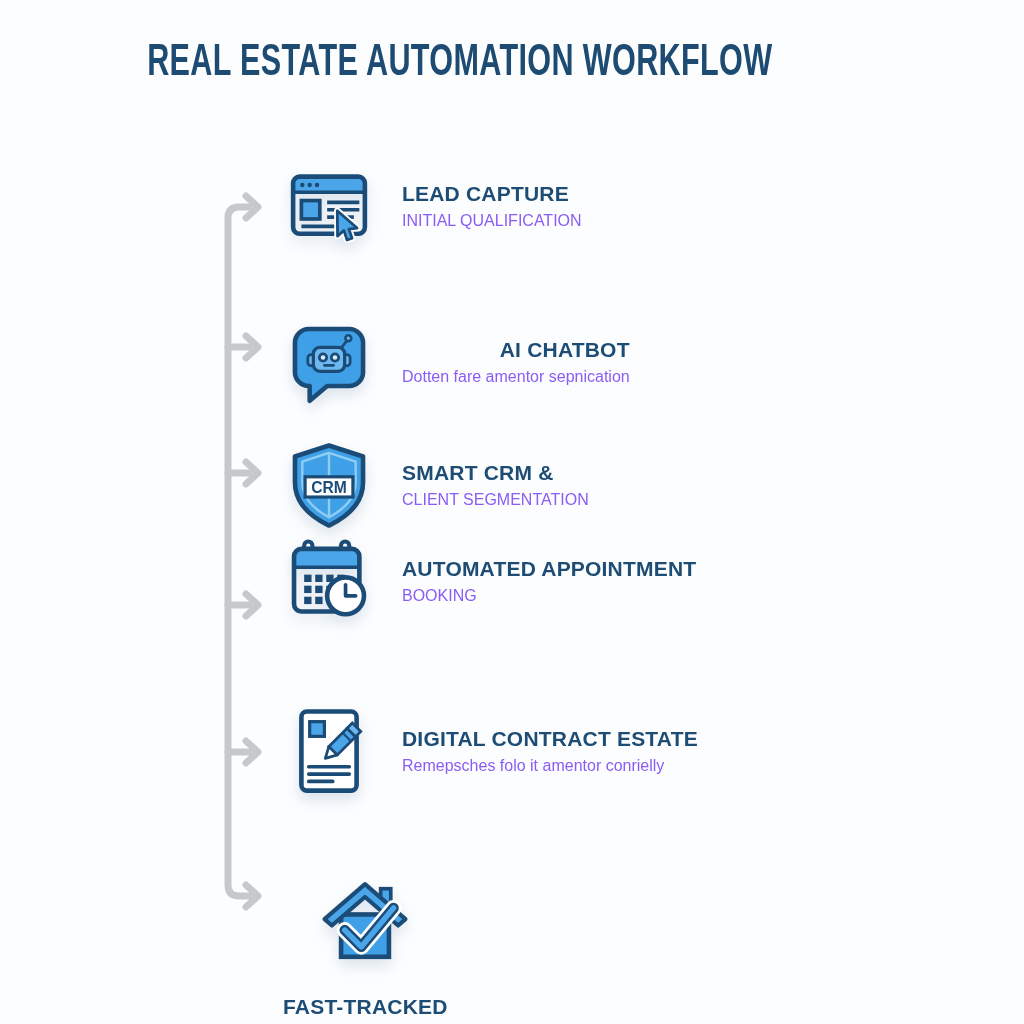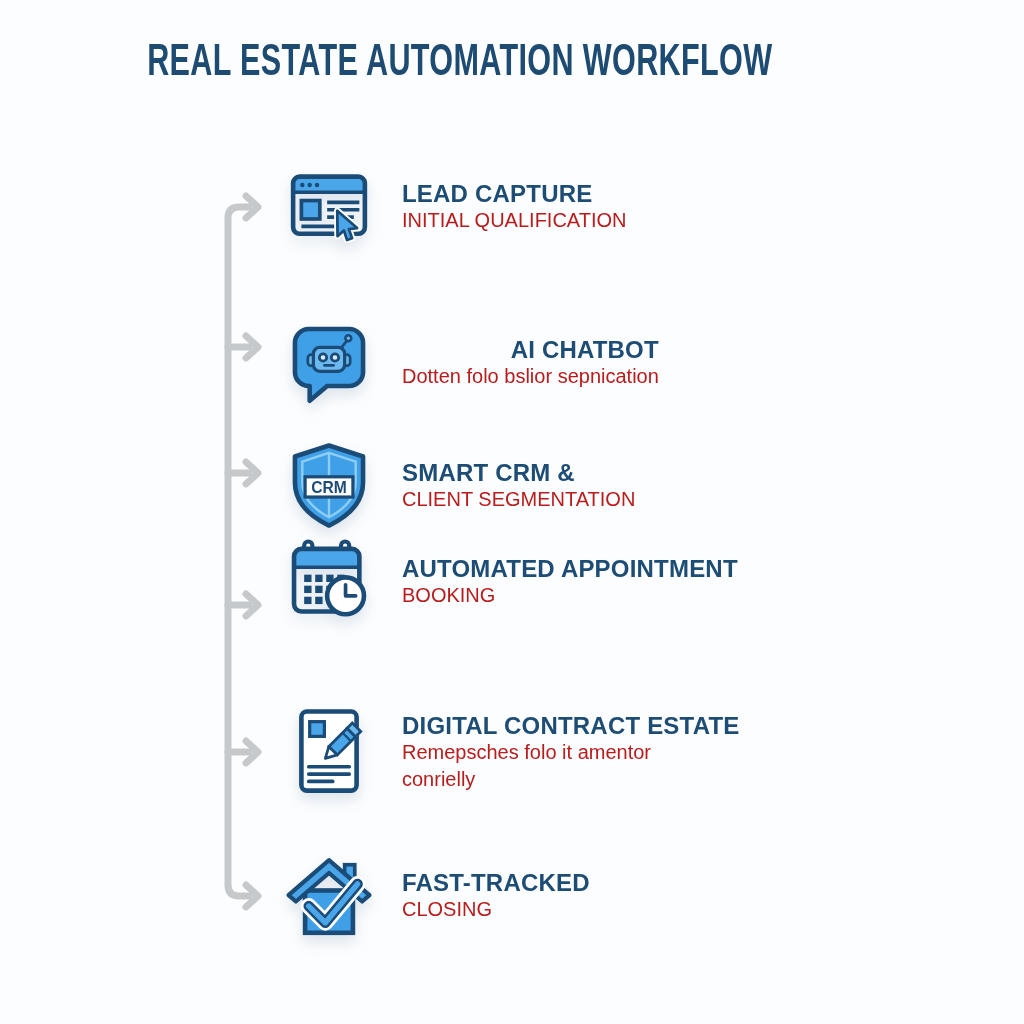--- a/index.html
+++ b/index.html
@@ -23,29 +23,29 @@
     position:absolute;left:283px;height:92px;
     display:flex;align-items:center;gap:27px;
   }
   .step-icon{
     width:92px;height:92px;flex:0 0 92px;
     filter:drop-shadow(0 7px 7px rgba(140,165,190,.28));
   }
   .step-icon svg{width:92px;height:92px;display:block;}
   .step-text{display:flex;flex-direction:column;justify-content:center;}
   .step-title{
-    font-size:24px;font-weight:bold;color:#1d4c74;
+    font-size:21px;font-weight:bold;color:#1d4c74;
     line-height:27px;letter-spacing:.2px;white-space:nowrap;
   }
   .step-subtitle{
-    font-size:20px;font-weight:400;color:#b91c1c;
+    font-size:16px;font-weight:400;color:#8b5cf6;
     line-height:27px;max-width:292px;
   }
   .row-1{top:161px;} .row-2{top:317px;text-align:right;} .row-3{top:440px;}
-  .row-4{top:536px;} .row-5{top:706px;} .row-6{top:850px;}
+  .row-4{top:536px;} .row-5{top:706px;} .row-6{top:874px;flex-direction:column;}
 </style>
 </head>
 <body>
 
 <div class="title-wrap">
   <h1>REAL ESTATE AUTOMATION WORKFLOW</h1>
 </div>
 
 <svg class="connector" width="1024" height="1024" viewBox="0 0 1024 1024">
   <g fill="none" stroke="#c6c9cc" stroke-width="7" stroke-linecap="round" stroke-linejoin="round">
@@ -98,21 +98,21 @@
       <rect x="27" y="41" width="7" height="12" rx="3.5" fill="#6cb9f0" stroke="#1b4c78" stroke-width="3"></rect>
       <rect x="66" y="41" width="7" height="12" rx="3.5" fill="#6cb9f0" stroke="#1b4c78" stroke-width="3"></rect>
       <rect x="33" y="33" width="34" height="26" rx="7" fill="#6cb9f0" stroke="#1b4c78" stroke-width="3.5"></rect>
       <circle cx="43.5" cy="44" r="4" fill="#d9edfb" stroke="#1b4c78" stroke-width="3"></circle>
       <circle cx="56.5" cy="44" r="4" fill="#d9edfb" stroke="#1b4c78" stroke-width="3"></circle>
       <line x1="45" y1="52.5" x2="55" y2="52.5" stroke="#1b4c78" stroke-width="3" stroke-linecap="round"></line>
     </svg>
   </div>
   <div class="step-text">
     <div class="step-title">AI CHATBOT</div>
-    <div class="step-subtitle">Dotten folo bslior sepnication</div>
+    <div class="step-subtitle">Dotten fare amentor sepnication</div>
   </div>
 </div>
 
 <div class="step-row row-3">
   <div class="step-icon">
     <svg viewBox="0 0 100 100">
       <path d="M50,6 L87,18 V46 C87,69 71,83 50,93 C29,83 13,69 13,46 V18 Z" fill="#3fa0e8" stroke="#1b4c78" stroke-width="5" stroke-linejoin="round"></path>
       <path d="M50,14 L79,23.5 V46 C79,63 67,75 50,84 C33,75 21,63 21,46 V23.5 Z" fill="none" stroke="#8ecdf4" stroke-width="2.6"></path>
       <line x1="50" y1="14" x2="50" y2="40" stroke="#8ecdf4" stroke-width="2.6"></line>
       <line x1="50" y1="62" x2="50" y2="84" stroke="#8ecdf4" stroke-width="2.6"></line>

